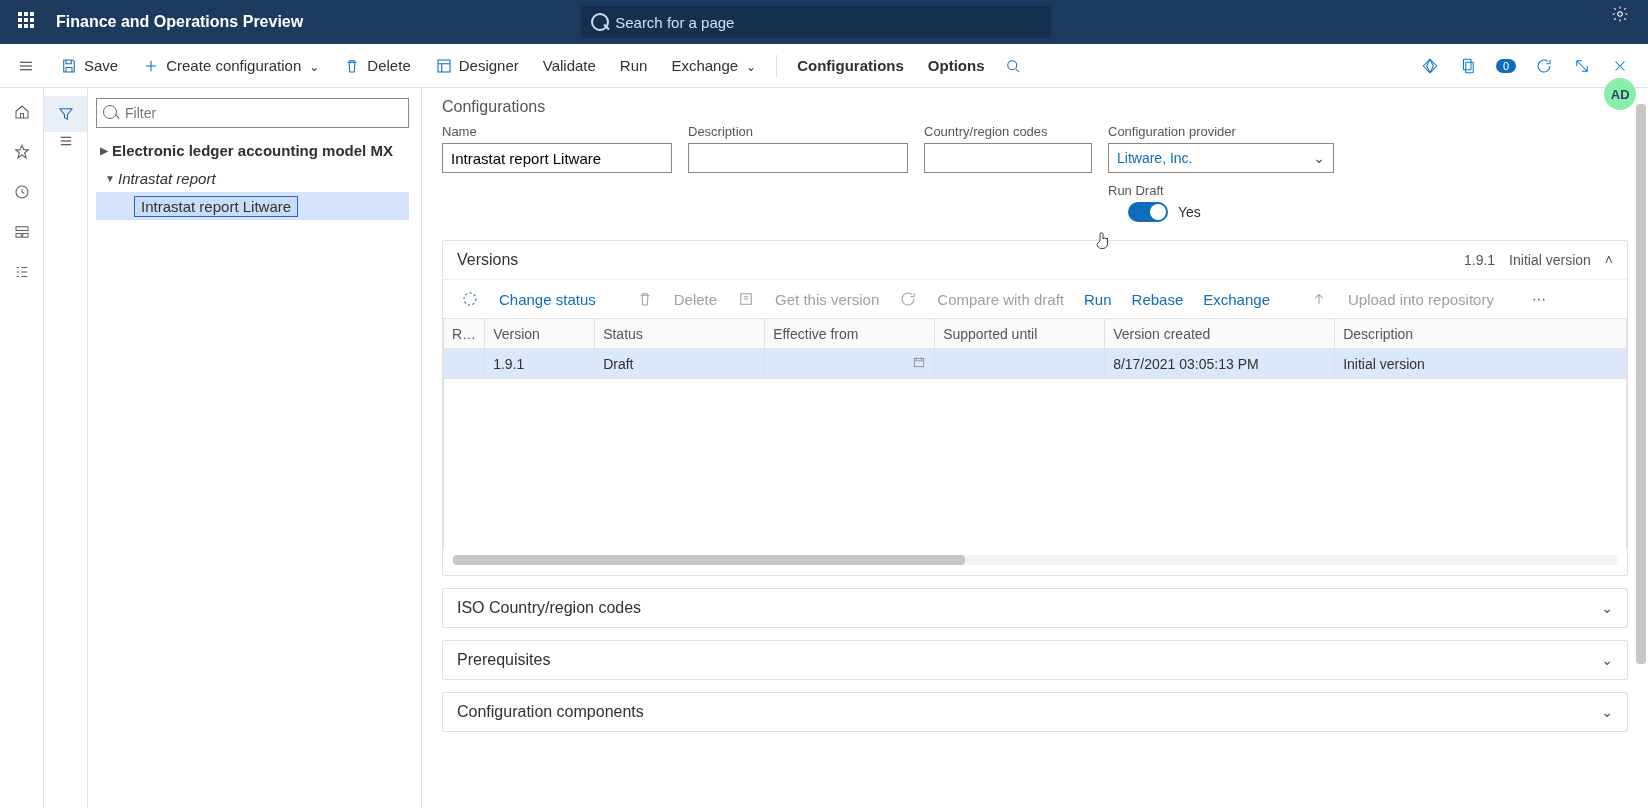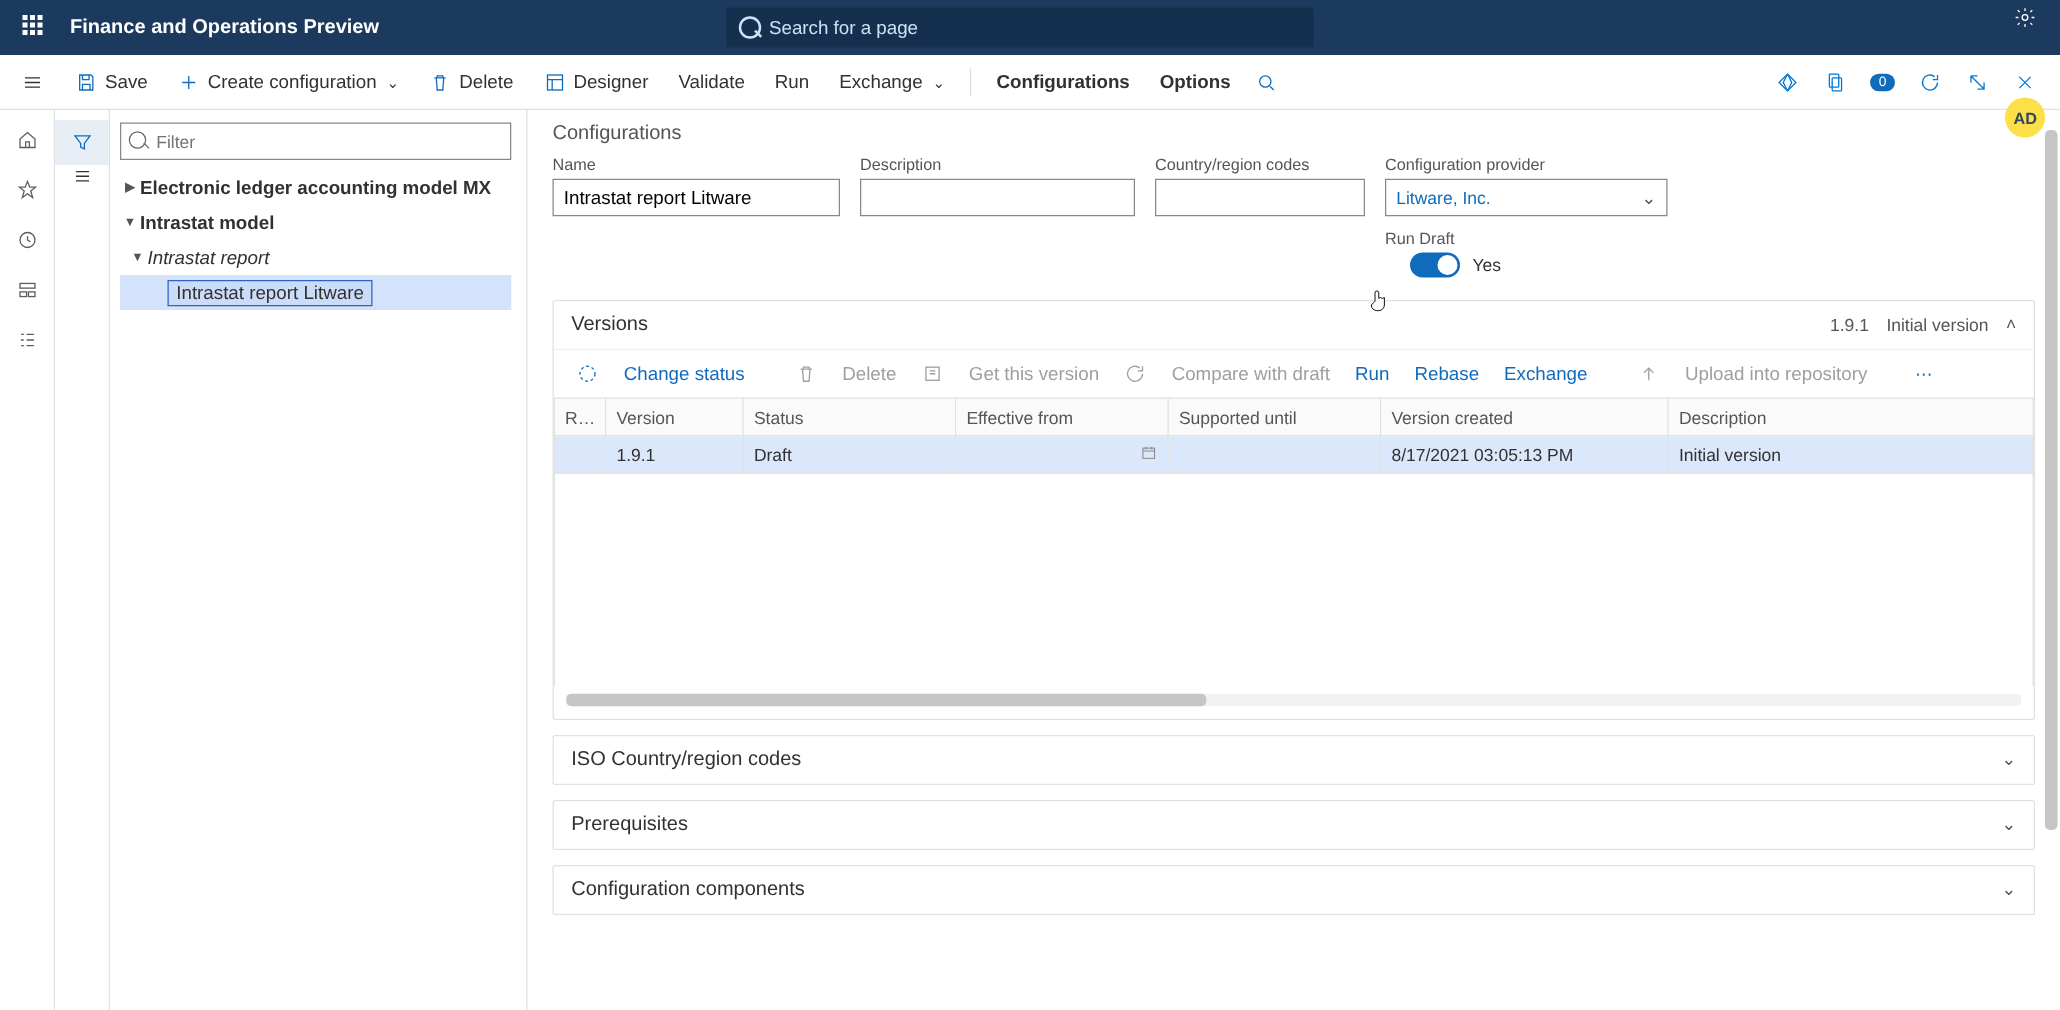--- a/index.html
+++ b/index.html
@@ -20,21 +20,21 @@
 .search-icon::before {
   content: ""; position: absolute; left: 10px; top: 7px; width: 14px; height: 14px;
   border: 2px solid #cfe1f5; border-radius: 50%;
 }
 .search-icon::after {
   content: ""; position: absolute; left: 22px; top: 20px; width: 7px; height: 2px;
   background: #cfe1f5; transform: rotate(45deg);
 }
 .app-bar-right { margin-left: auto; display: flex; align-items: center; gap: 8px; flex-direction: column; }
 .app-bar-right .icon-btn { width: 32px; height: 32px; display: flex; align-items: center; justify-content: center; cursor: pointer; }
-.avatar { width: 32px; height: 32px; border-radius: 50%; background: #fde047; color: #33475b; display: flex; align-items: center; justify-content: center; font-size: 13px; font-weight: 600; }
+.avatar { width: 32px; height: 32px; border-radius: 50%; background: #86efac; color: #33475b; display: flex; align-items: center; justify-content: center; font-size: 13px; font-weight: 600; }
 
 svg.icon { width: 18px; height: 18px; }
 svg.icon * { stroke: currentColor; fill: none; stroke-width: 1.4; }
 
 
 .cmd-bar {
   height: 44px; border-bottom: 1px solid #e1e1e1; display: flex; align-items: center;
   padding: 0 6px; gap: 4px; background: #fff;
 }
 .cmd-bar .hamburger { width: 40px; height: 44px; display: flex; align-items: center; justify-content: center; cursor: pointer; }
@@ -333,24 +333,20 @@
     <div class="tree-panel">
       <div class="filter-wrap">
         <div class="mag"></div>
         <div class="mag-h"></div>
         <input class="filter-input" placeholder="Filter" style="">
       </div>
 
       <div class="tree-row bold indent-1">
         <span class="tree-caret right"></span>
         <span class="tree-label">Electronic ledger accounting model MX</span>
-      </div>
-      <div class="tree-row bold indent-1">
-        <span class="tree-caret down"></span>
-        <span class="tree-label">Intrastat model</span>
       </div>
       <div class="tree-row indent-2">
         <span class="tree-caret down"></span>
         <span class="tree-label">Intrastat report</span>
       </div>
       <div class="tree-row indent-3 selected">
         <span class="tree-caret" style="width:16px;"></span>
         <span class="tree-label selected-box">Intrastat report Litware</span>
       </div>
     </div>

